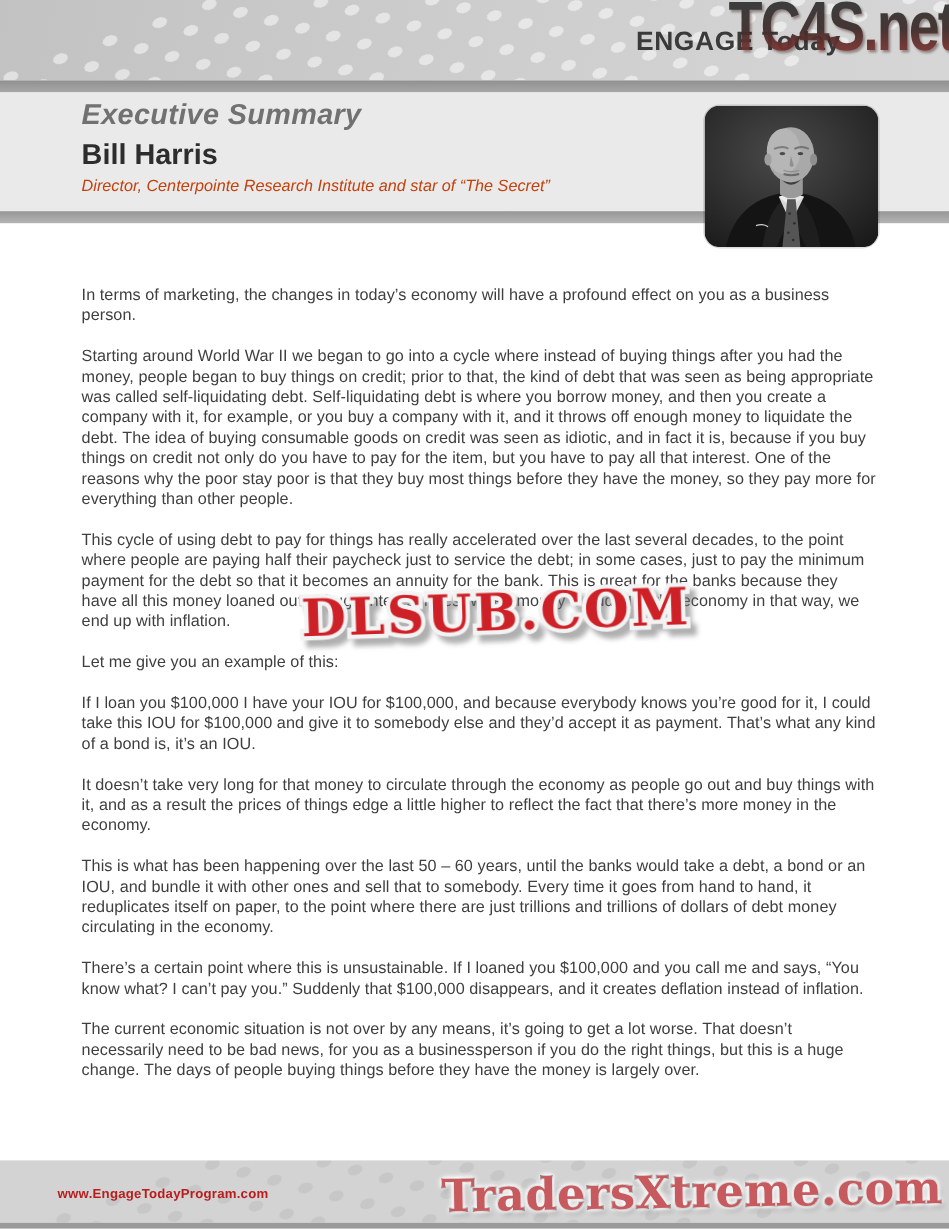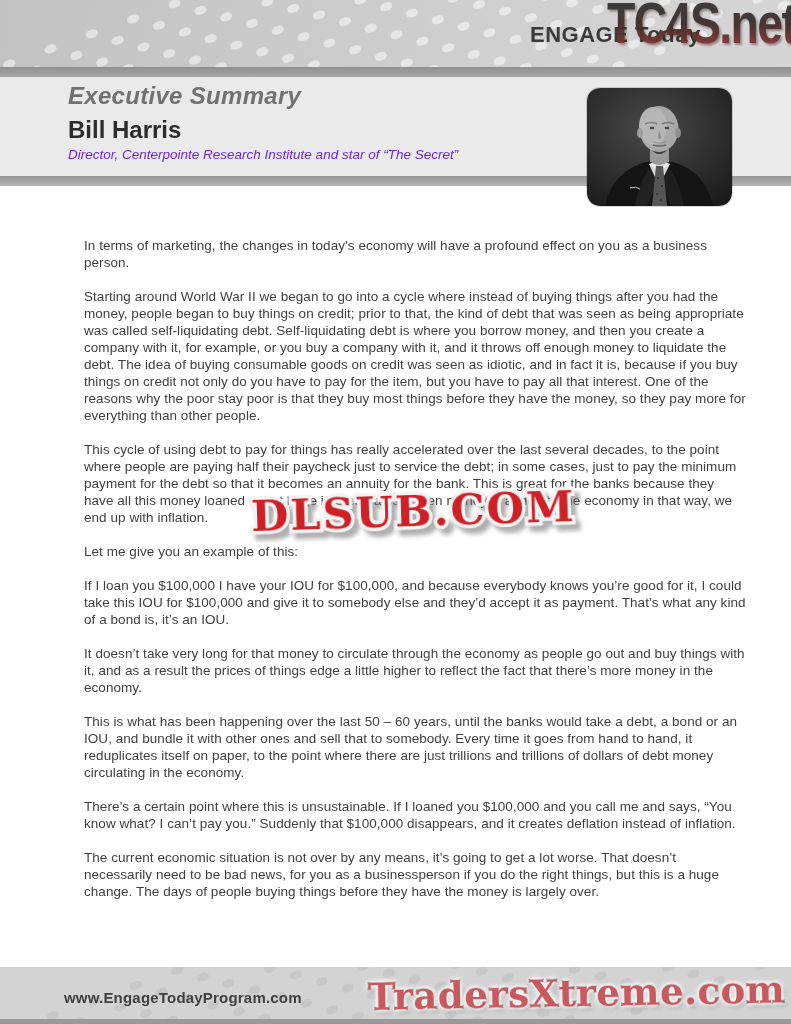--- a/index.html
+++ b/index.html
@@ -48,54 +48,54 @@
   .doc-title{
     position:absolute;left:68px;top:82px;
     font-size:24px;font-weight:bold;font-style:italic;color:#717171;letter-spacing:0.3px;
   }
   .doc-author{
     position:absolute;left:68px;top:116px;
     font-size:24px;font-weight:bold;color:#2d2d2d;
   }
   .doc-role{
     position:absolute;left:68px;top:147px;
-    font-size:13.5px;font-style:italic;color:#6d28d9;
+    font-size:13.5px;font-style:italic;color:#c2410c;
   }
   
   .portrait{
     position:absolute;left:587px;top:88px;width:145px;height:118px;
     border-radius:13px;overflow:hidden;z-index:2;
     box-shadow:0 0 0 1px rgba(0,0,0,0.15);
   }
   .portrait svg{display:block;}
   
   .article{
     position:absolute;left:68px;top:237px;width:662px;z-index:0;
-    color:#3f3f3f;font-size:13.5px;line-height:17px;letter-spacing:0.05px;margin-left:16px;
+    color:#3f3f3f;font-size:13.5px;line-height:17px;letter-spacing:0.05px;
   }
   .article p{margin:0 0 17px 0;}
   
   .dlsub{
     position:absolute;left:251px;top:486px;z-index:5;
     font-family:"DejaVu Serif", serif;font-weight:bold;font-size:43px;letter-spacing:2px;
     color:#ce2127;
     -webkit-text-stroke:7px #f3f3f3;paint-order:stroke fill;
     transform:rotate(-1.8deg);
     filter:drop-shadow(5px 6px 2px rgba(110,110,110,0.55));
     white-space:nowrap;
   }
   
   .footer-band{
     left:0;top:967px;width:791px;height:52px;background:#d3d3d3;
     --dot:rgba(0,0,0,0.055);
   }
   .footer-strip{position:absolute;left:0;top:1019px;width:791px;height:5px;background:#9a9a9a;}
   .site{
-    position:absolute;left:64px;top:989px;z-index:3;
-    font-size:15px;font-weight:bold;color:#404040;letter-spacing:0.2px;
+    position:absolute;left:48px;top:989px;z-index:3;
+    font-size:11px;font-weight:bold;color:#b91c1c;letter-spacing:0.2px;
   }
   .traders{
     position:absolute;right:6px;top:971px;z-index:4;
     font-family:"DejaVu Serif", serif;font-weight:bold;font-size:37px;letter-spacing:0.5px;
     color:#c65a5e;
     -webkit-text-stroke:1.5px #221b1d;paint-order:stroke fill;
     text-shadow:0 0 3px #ffffff,0 0 4px #ffffff,0 0 5px #ffffff,0 0 6px #ffffff,2px 3px 4px rgba(0,0,0,0.3);
     transform:rotate(-1deg);white-space:nowrap;
   }
 </style>

